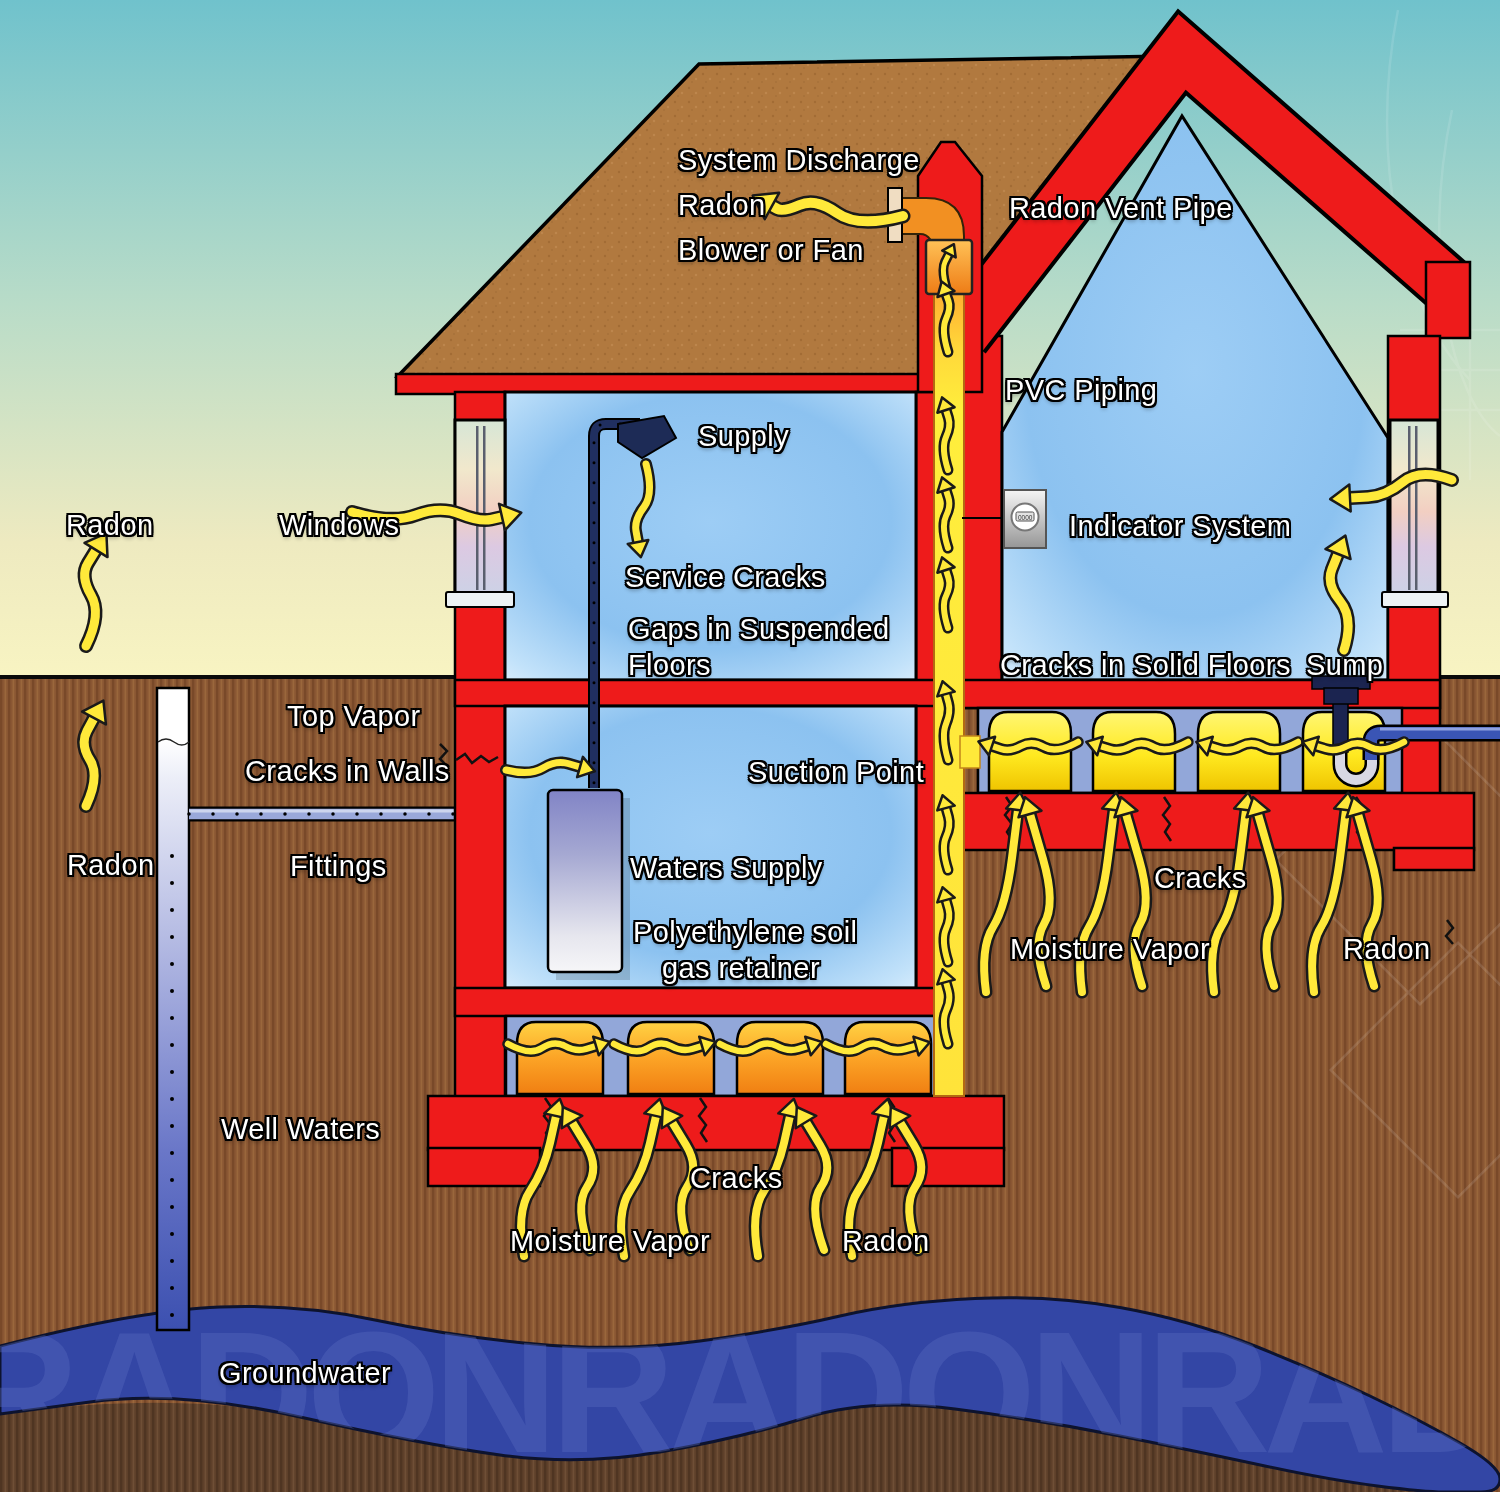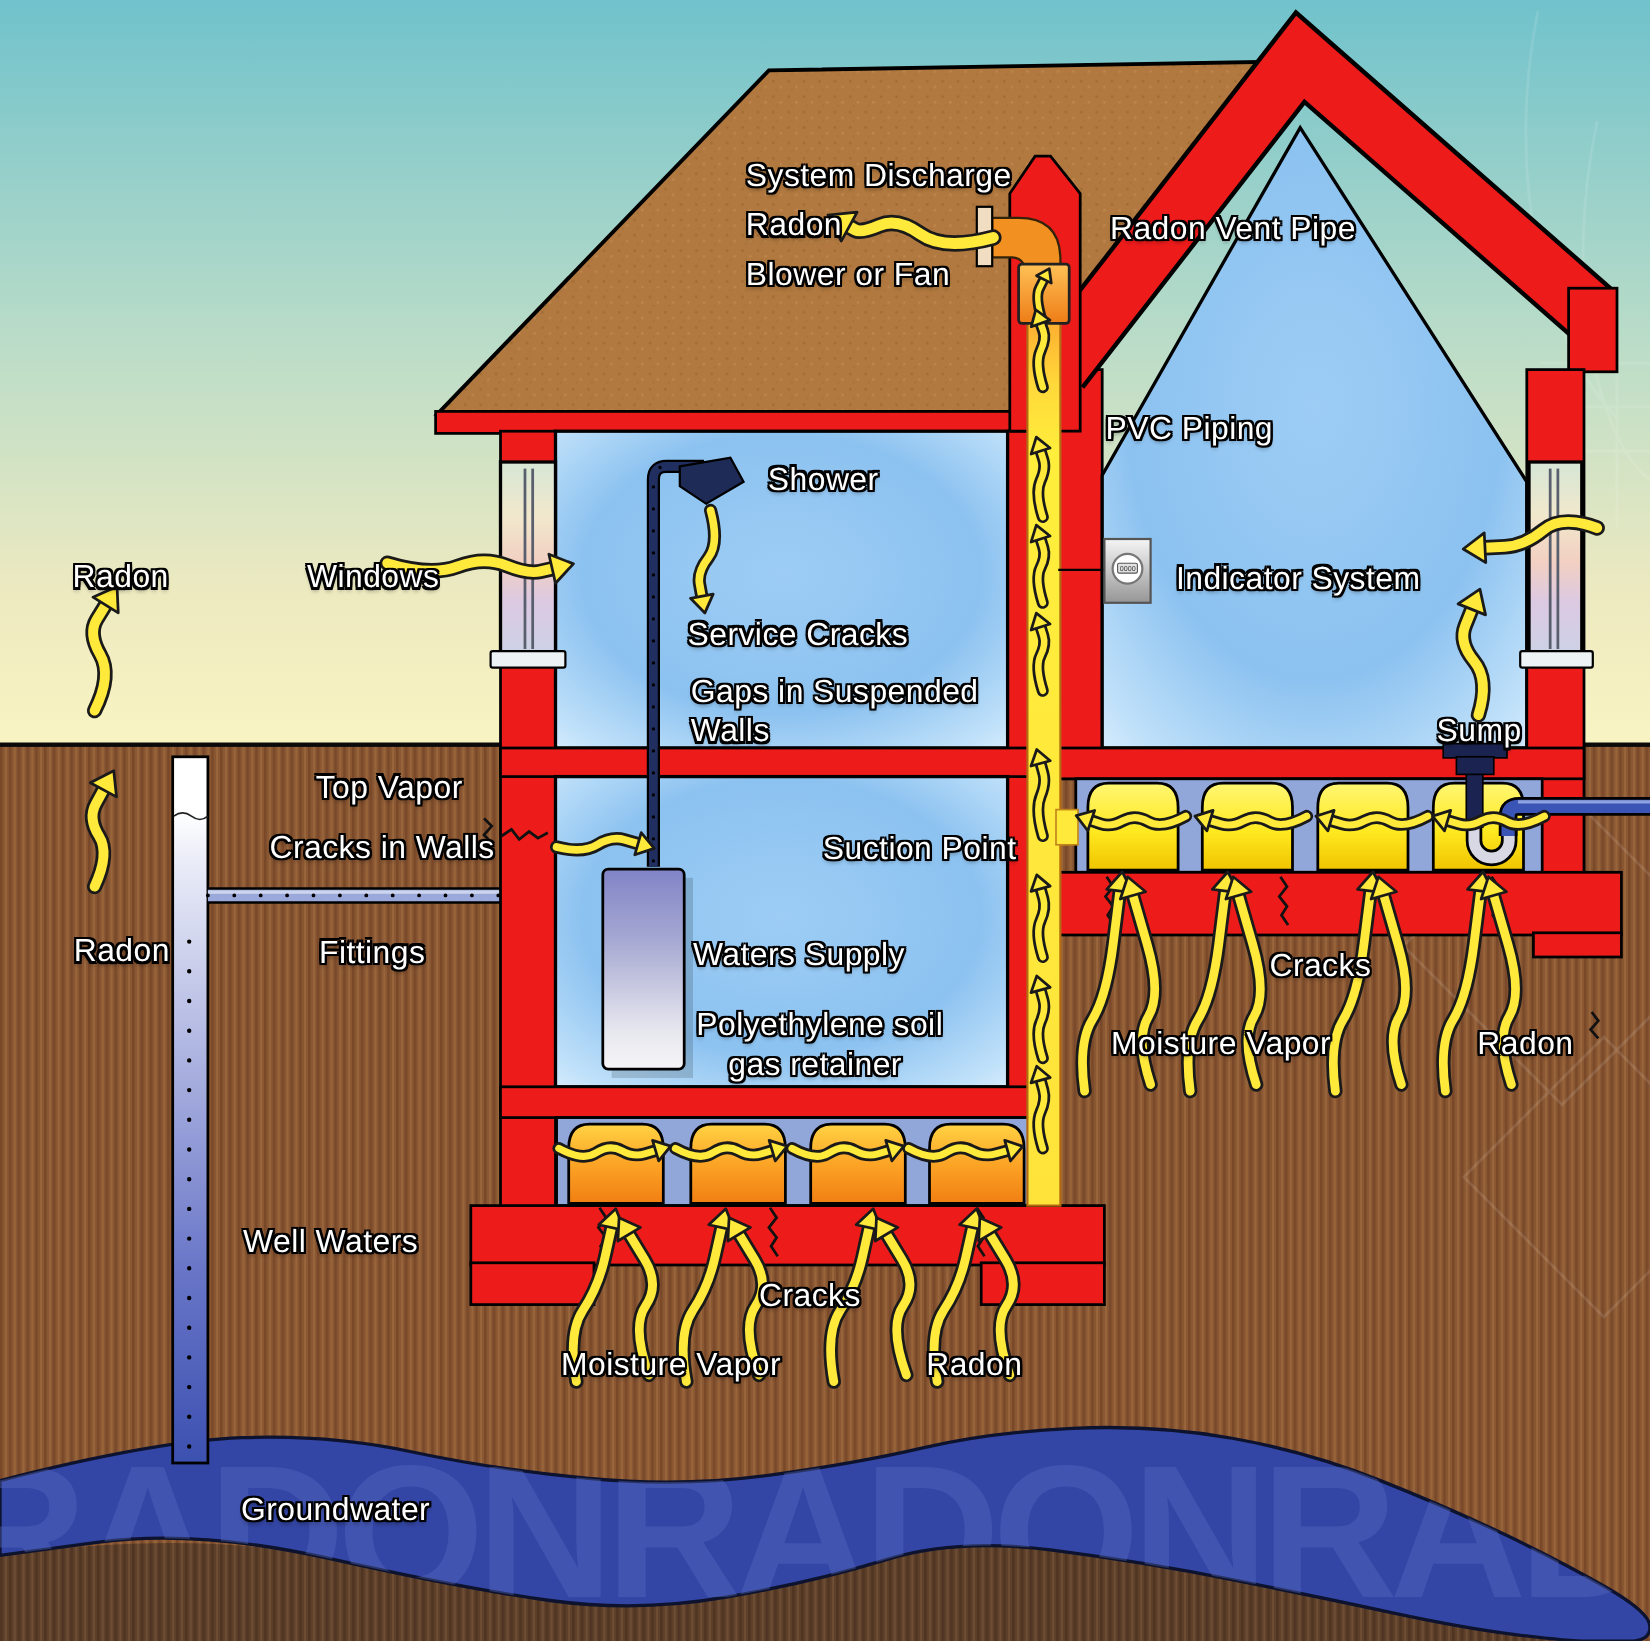--- a/index.html
+++ b/index.html
@@ -365,27 +365,28 @@
         <path d="M 1374,986 Q 1360,944 1372,924 Q 1384,904 1371,859 L 1358,814" fill="none" stroke="#ffe93a" stroke-width="8" stroke-linecap="round"></path>
         <polygon points="1353.1,797.1 1369.5,810.7 1346.5,817.3" fill="#ffe93a" stroke="#1a1a1a" stroke-width="2.5" stroke-linejoin="round"></polygon>
       </g>
 </svg>
 
 <div class="lbl" style="left:666px;top:143px">System Discharge</div>
 <div class="lbl" style="left:666px;top:188px">Radon</div>
 <div class="lbl" style="left:666px;top:233px">Blower or Fan</div>
 <div class="lbl" style="left:997px;top:191px">Radon Vent Pipe</div>
 <div class="lbl" style="left:993px;top:373px">PVC Piping</div>
-<div class="lbl" style="left:686px;top:419px">Shower</div>
+<div class="lbl" style="left:686px;top:419px">Supply</div>
 <div class="lbl" style="left:267px;top:508px">Windows</div>
 <div class="lbl" style="left:54px;top:508px">Radon</div>
 <div class="lbl" style="left:1057px;top:509px">Indicator System</div>
 <div class="lbl" style="left:613px;top:560px">Service Cracks</div>
 <div class="lbl" style="left:616px;top:612px">Gaps in Suspended</div>
-<div class="lbl" style="left:616px;top:648px">Walls</div>
+<div class="lbl" style="left:616px;top:648px">Floors</div>
+<div class="lbl" style="left:988px;top:648px">Cracks in Solid Floors</div>
 <div class="lbl" style="left:1294px;top:648px">Sump</div>
 <div class="lbl" style="left:275px;top:699px">Top Vapor</div>
 <div class="lbl" style="left:233px;top:754px">Cracks in Walls</div>
 <div class="lbl" style="left:736px;top:755px">Suction Point</div>
 <div class="lbl" style="left:55px;top:848px">Radon</div>
 <div class="lbl" style="left:278px;top:849px">Fittings</div>
 <div class="lbl" style="left:618px;top:851px">Waters Supply</div>
 <div class="lbl" style="left:621px;top:915px">Polyethylene soil</div>
 <div class="lbl" style="left:650px;top:951px">gas retainer</div>
 <div class="lbl" style="left:998px;top:932px">Moisture Vapor</div>

